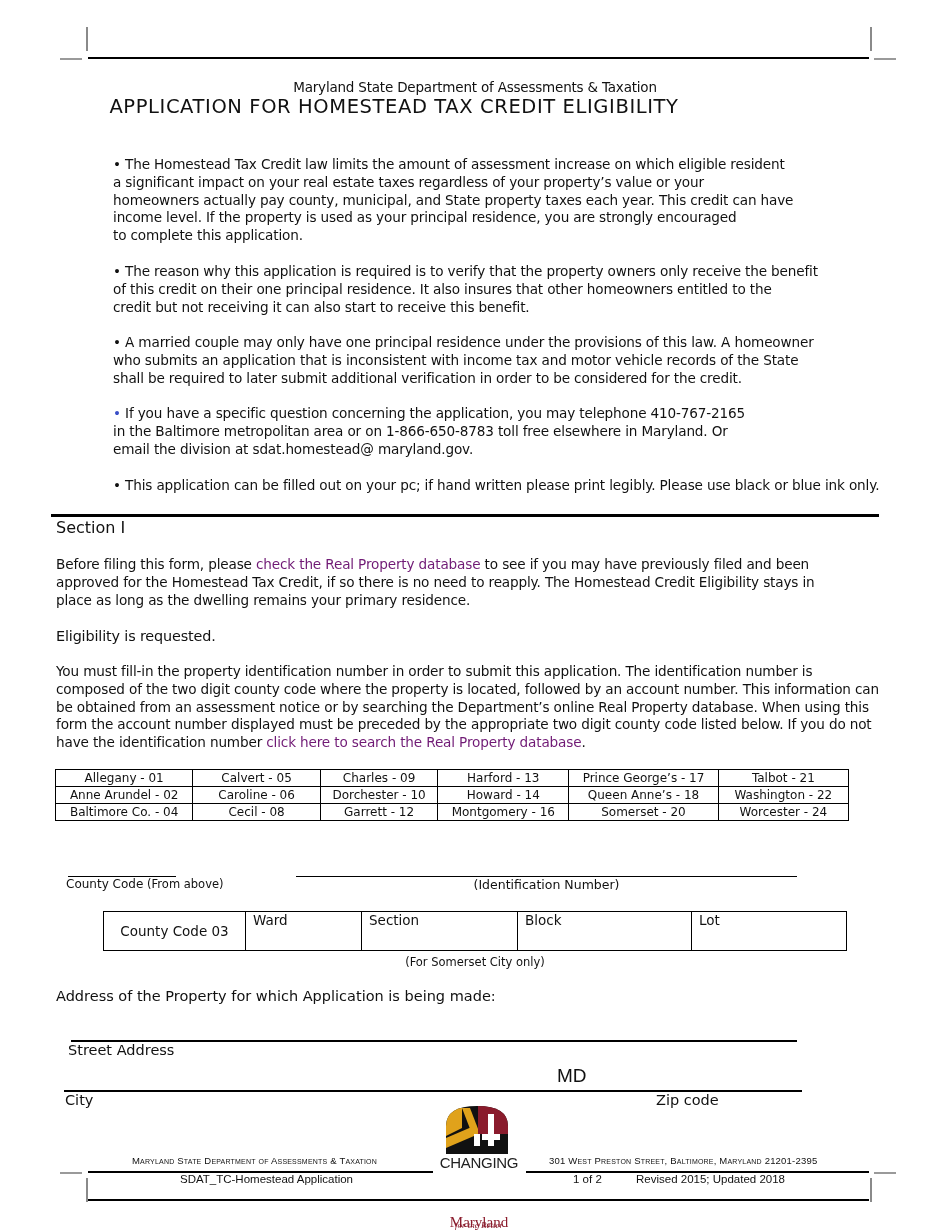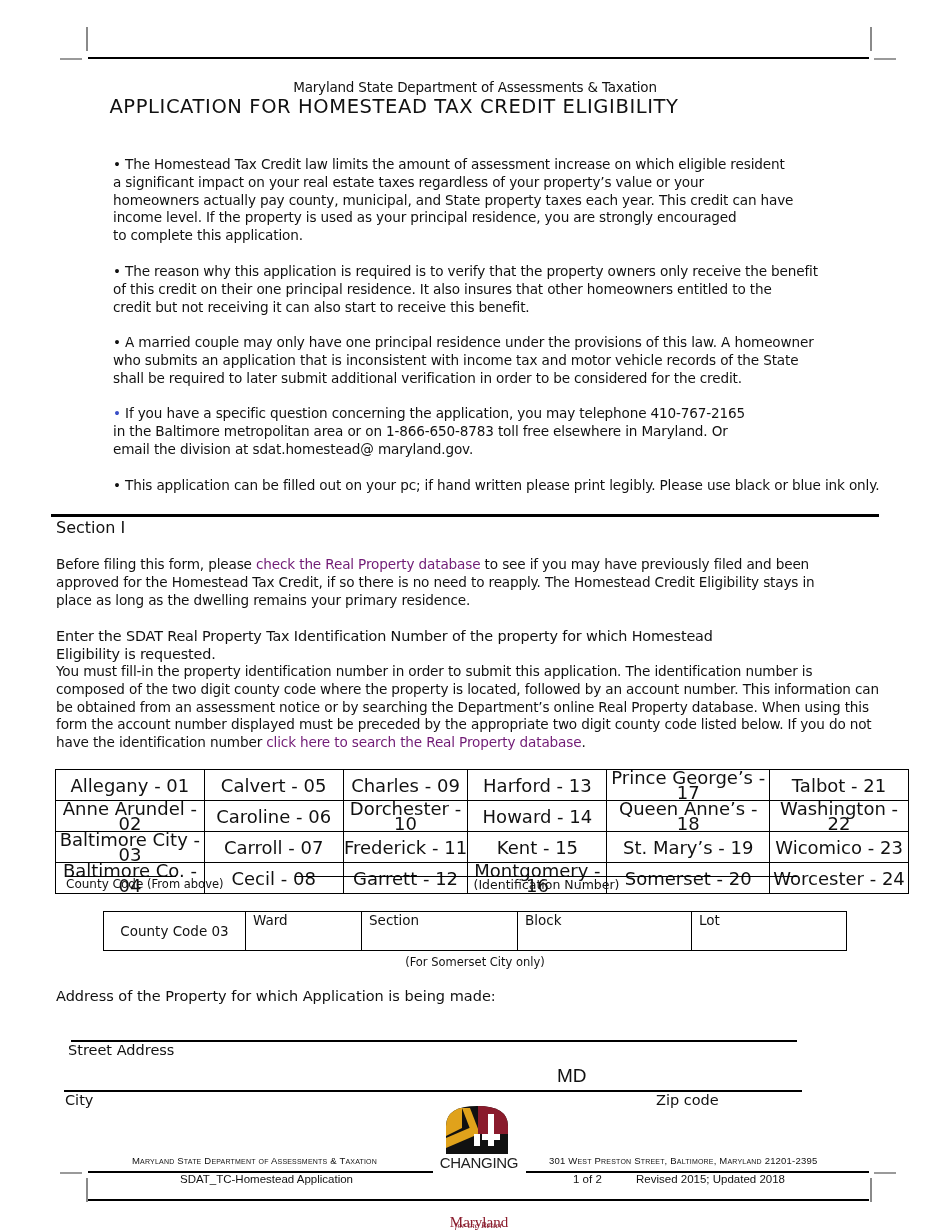--- a/index.html
+++ b/index.html
@@ -11,22 +11,22 @@
   .rule { position: absolute; background: #000; }
   .t { position: absolute; white-space: nowrap; }
   .agency { left: 0; width: 950px; top: 79px; text-align: center; font-size: 13.5px; letter-spacing: -0.2px; }
   .title { left: 0; width: 788px; top: 95px; text-align: center; font-size: 19.5px; letter-spacing: 0.6px; }
   .para { position: absolute; left: 113px; font-size: 13.6px; line-height: 17.8px; letter-spacing: -0.15px; white-space: nowrap; }
   .para .bullet-blue { color: #3a4fc7; }
   .link { color: #701a75; cursor: pointer; }
   .sec-title { left: 56px; top: 518px; font-size: 16px; }
   .body2 { position: absolute; left: 56px; font-size: 13.6px; line-height: 17.8px; letter-spacing: -0.15px; white-space: nowrap; }
   .body3 { font-size: 14.4px; line-height: 18px; }
-  table.counties { position: absolute; left: 55px; top: 769px; width: 854px; border-collapse: collapse;
-                   font-size: 18px; }
+  table.counties { position: absolute; left: 55px; top: 769px; width: 794px; border-collapse: collapse;
+                   font-size: 12px; }
   table.counties td { border: 1.5px solid #000; text-align: center; padding: 0; height: 16px; line-height: 15px; }
   .small { font-size: 11.5px; }
   .fieldline { position: absolute; height: 1px; background: #000; }
   table.ward { position: absolute; left: 103px; top: 911px; width: 744px; height: 40px; border-collapse: collapse; font-size: 13.5px; }
   table.ward td { border: 1px solid #000; vertical-align: top; padding: 0 0 0 7px; }
   table.ward td.cc { vertical-align: middle; text-align: center; padding: 0; }
   .footer-caps { font-size: 9px; letter-spacing: 0.2px; font-variant: small-caps; font-family: "Liberation Sans", sans-serif; }
   .footer-small { font-size: 11.5px; font-family: "Liberation Sans", sans-serif; }
 </style>
 </head>
@@ -70,21 +70,20 @@
 <div class="rule" style="left:51px; top:514px; width:828px; height:3px;"></div>
 <div class="t sec-title">Section I</div>
 
 <div class="body2" style="top:556px;">
   <div><span>Before filing this form, please </span><span class="link">check the Real Property database</span><span> to see if you may have previously filed and been</span></div>
   <div>approved for the Homestead Tax Credit, if so there is no need to reapply. The Homestead Credit Eligibility stays in</div>
   <div>place as long as the dwelling remains your primary residence.</div>
 </div>
 
 <div class="body2 body3" style="top:627px;">
-  <div>Enter the SDAT Real Property Tax Identification Number of the property for which Homestead</div>
   <div>Eligibility is requested.</div>
 </div>
 
 <div class="body2" style="top:663px;">
   <div>You must fill-in the property identification number in order to submit this application. The identification number is</div>
   <div>composed of the two digit county code where the property is located, followed by an account number.  This information can</div>
   <div>be obtained from an assessment notice or by searching the Department’s online Real Property database. When using this</div>
   <div>form the account number displayed must be preceded by the appropriate two digit county code listed below.  If you do not</div>
   <div><span>have the identification number </span><span class="link">click here to search the Real Property database</span><span>.</span></div>
 </div>
@@ -107,28 +106,20 @@
         <td>Prince George’s - 17</td>
         <td>Talbot - 21</td>
       </tr>
       <tr>
         <td>Anne Arundel - 02</td>
         <td>Caroline - 06</td>
         <td>Dorchester - 10</td>
         <td>Howard - 14</td>
         <td>Queen Anne’s - 18</td>
         <td>Washington - 22</td>
-      </tr>
-      <tr>
-        <td>Baltimore City - 03</td>
-        <td>Carroll - 07</td>
-        <td>Frederick - 11</td>
-        <td>Kent - 15</td>
-        <td>St. Mary’s - 19</td>
-        <td>Wicomico - 23</td>
       </tr>
       <tr>
         <td>Baltimore Co. - 04</td>
         <td>Cecil - 08</td>
         <td>Garrett - 12</td>
         <td>Montgomery - 16</td>
         <td>Somerset - 20</td>
         <td>Worcester - 24</td>
       </tr>
     </tbody>

